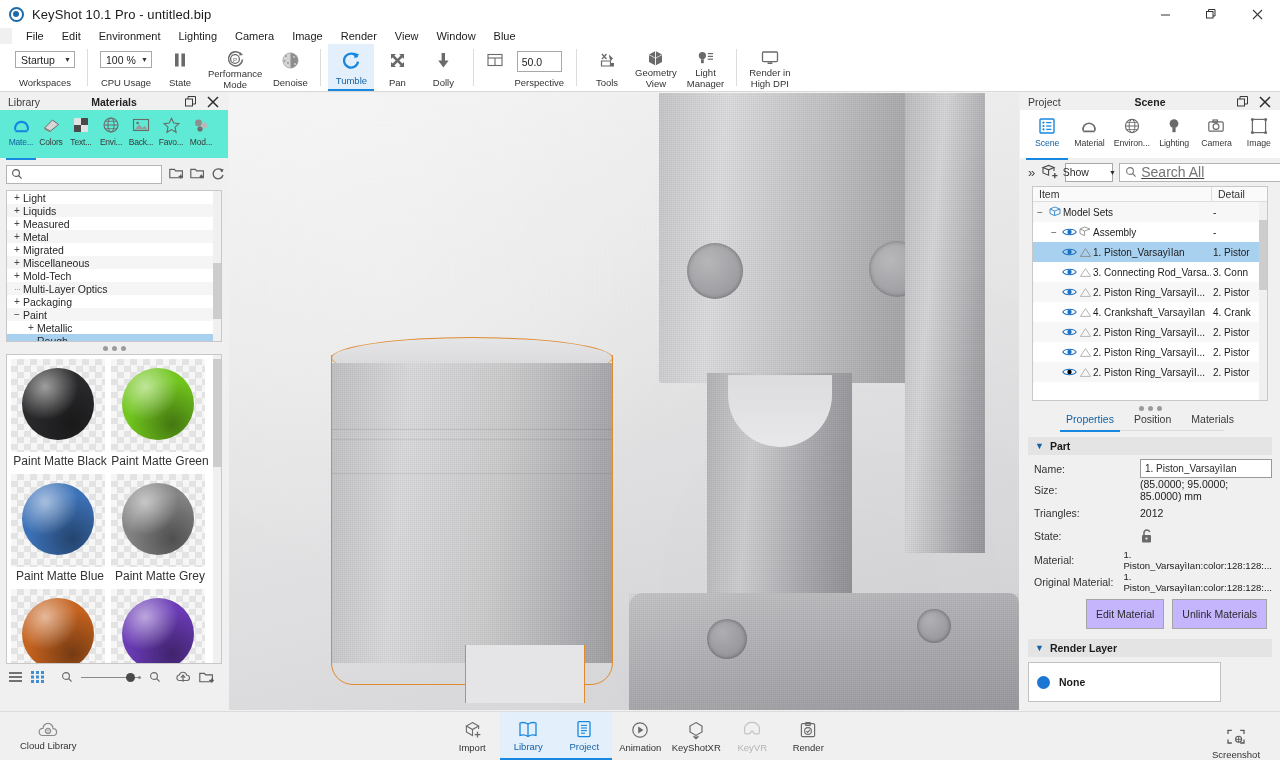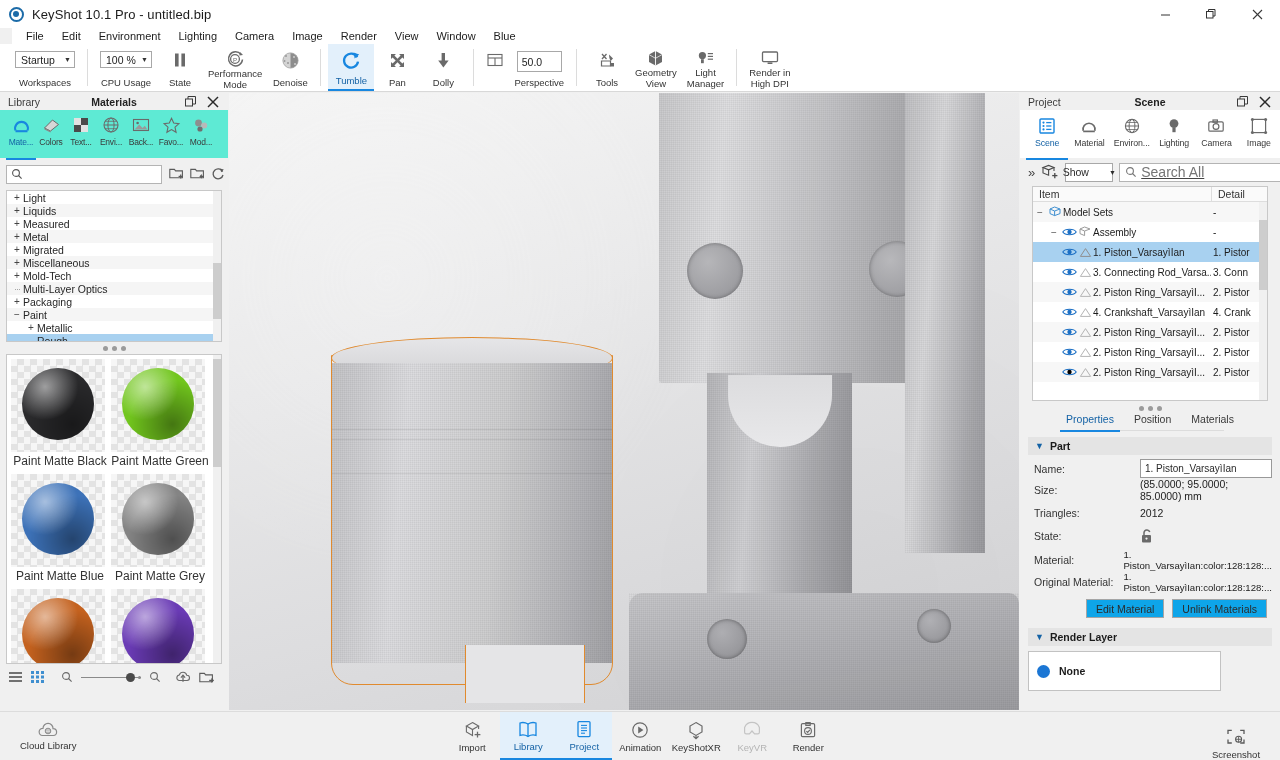--- a/index.html
+++ b/index.html
@@ -187,21 +187,21 @@
   .section-head {
     height:18px; background:#e4e4e4; display:flex; align-items:center; gap:6px;
     padding-left:7px; margin:6px 8px 0 8px; font-size:10.5px; font-weight:bold; color:#1c1c1c;
   }
   .section-head .chev { color:#1462a5; font-size:9px; }
   .prow { display:flex; align-items:center; min-height:21px; padding:0 8px 0 14px; font-size:10.5px; }
   .prow .k { width:106px; color:#333; }
   .prow .v { flex:1; color:#1c1c1c; }
   .textfield { flex:1; height:19px; border:1px solid #999; background:#fff; display:flex; align-items:center; padding:0 4px; font-size:10px; }
   .btnrow { display:flex; gap:8px; padding:6px 8px 4px 66px; }
-  .pbtn2 { height:19px; padding:0 9px; border:1px solid #a5a5a5; background:#0ea5e9; font-size:10.5px; display:flex; align-items:center; }
+  .pbtn2 { height:30px; padding:0 9px; border:1px solid #a5a5a5; background:#c4b5fd; font-size:10.5px; display:flex; align-items:center; }
   .rl-box { margin:5px 8px 0 8px; border:1px solid #c2c2c2; background:#fff; height:40px; display:flex; align-items:center; padding:0 8px; gap:9px; width:193px;}
   .rl-dot { width:13px; height:13px; border-radius:50%; background:#1b76d4; }
   .rl-name { font-size:10.5px; font-weight:bold; color:#1c1c1c; }
   .rl-side { position:absolute; right:10px; top:660px; display:flex; flex-direction:column; align-items:center; gap:9px; }
 
   
   .bottombar {
     position:absolute; left:0; top:711px; width:1280px; height:49px; background:#f0f0f0;
     border-top:1px solid #dcdcdc; display:flex; align-items:stretch;
   }

